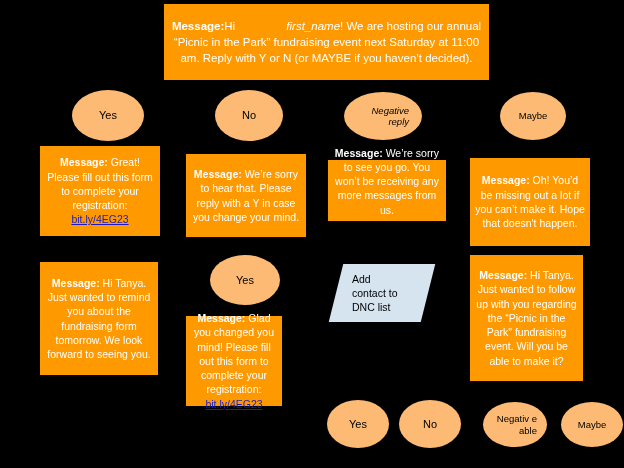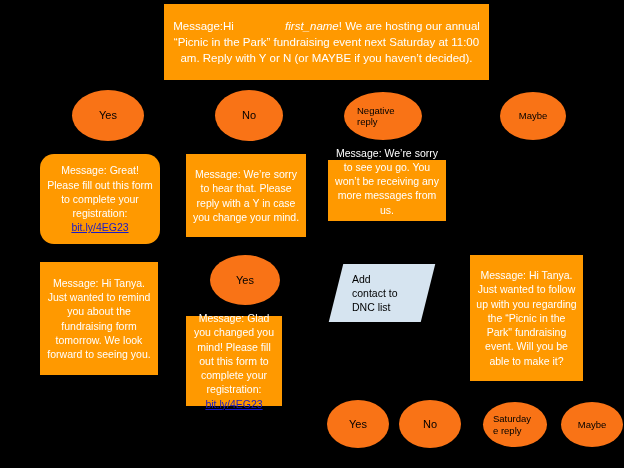--- a/index.html
+++ b/index.html
@@ -32,44 +32,44 @@
     display: flex;
     align-items: center;
     justify-content: center;
     text-align: center;
     font-size: 10.5px;
     line-height: 14.3px;
     padding: 4px 5px;
     box-shadow: 2px 2px 3px rgba(0,0,0,0.55);
   }
   .msg-box .inner { width: 100%; }
-  .msg-box b { font-weight: normal; }
+  .msg-box b { font-weight: bold; }
   .msg-box i { font-style: italic; margin-left: 48px; }
   .msg-box .link {
     color: #1A1AC8;
     text-decoration: underline;
     font-weight: normal;
   }
 
   
   #box-broadcast {
     font-size: 11.5px;
     line-height: 16px;
   }
 
   
   .ellipse {
     position: absolute;
-    background: #f97316;
+    background: #fdba74;
     color: #000000;
     border-radius: 50%;
     display: flex;
     align-items: center;
     justify-content: center;
-    text-align: left;
+    text-align: right;
     box-sizing: border-box;
     font-size: 11px;
     line-height: 13px;
     box-shadow: 2px 2px 3px rgba(0,0,0,0.55);
   }
   .ellipse.small-label { font-size: 9.5px; line-height: 11.5px; }
 
   
   .parallelogram {
     position: absolute;
@@ -102,28 +102,28 @@
 
   <div class="ellipse" style="left:72px; top:90px; width:72px; height:51px;">
     <span>Yes</span>
   </div>
 
   <div class="ellipse" style="left:215px; top:90px; width:68px; height:51px;">
     <span>No</span>
   </div>
 
   <div class="ellipse small-label" style="left:344px; top:92px; width:78px; height:48px;">
-    <span style="display:block; max-width:52px;">Negative reply</span>
+    <span style="display:block; max-width:52px;font-style:italic;">Negative reply</span>
   </div>
 
   <div class="ellipse small-label" style="left:500px; top:92px; width:66px; height:48px;">
     <span>Maybe</span>
   </div>
 
-  <div class="msg-box" style="left:40px; top:154px; width:120px; height:90px;border-radius:14px;">
+  <div class="msg-box" style="left:40px; top:146px; width:120px; height:90px;">
     <div class="inner">
       <b>Message:</b>
       <span>Great! Please fill out this form to complete your registration:</span>
       <br>
       <a class="link" href="#">bit.ly/4EG23</a>
     </div>
   </div>
 
   <div class="msg-box" style="left:186px; top:154px; width:120px; height:83px;">
     <div class="inner">
@@ -132,20 +132,26 @@
     </div>
   </div>
 
   <div class="msg-box" style="left:328px; top:160px; width:118px; height:61px;align-items:flex-end;">
     <div class="inner">
       <b>Message:</b>
       <span>We’re sorry to see you go. You won’t be receiving any more messages from us.</span>
     </div>
   </div>
 
+  <div class="msg-box" style="left:470px; top:158px; width:120px; height:88px;">
+    <div class="inner">
+      <b>Message:</b>
+      <span>Oh! You’d be missing out a lot if you can’t make it. Hope that doesn't happen.</span>
+    </div>
+  </div>
 
   <div class="msg-box" style="left:40px; top:262px; width:118px; height:113px;">
     <div class="inner">
       <b>Message:</b>
       <span>Hi Tanya. Just wanted to remind you about the fundraising form tomorrow. We look forward to seeing you.</span>
     </div>
   </div>
 
   <div class="ellipse" style="left:210px; top:255px; width:70px; height:50px;">
     <span>Yes</span>
@@ -177,20 +183,20 @@
 
   <div class="ellipse" style="left:327px; top:400px; width:62px; height:48px;">
     <span>Yes</span>
   </div>
 
   <div class="ellipse" style="left:399px; top:400px; width:62px; height:48px;">
     <span>No</span>
   </div>
 
   <div class="ellipse small-label" style="left:483px; top:402px; width:64px; height:45px;">
-    <span style="display:block; max-width:44px;">Saturday e reply</span>
+    <span style="display:block; max-width:44px;">Negativ e able</span>
   </div>
 
   <div class="ellipse small-label" style="left:561px; top:402px; width:62px; height:45px;">
     <span>Maybe</span>
   </div>
 
 </div>
 
 </body></html>

